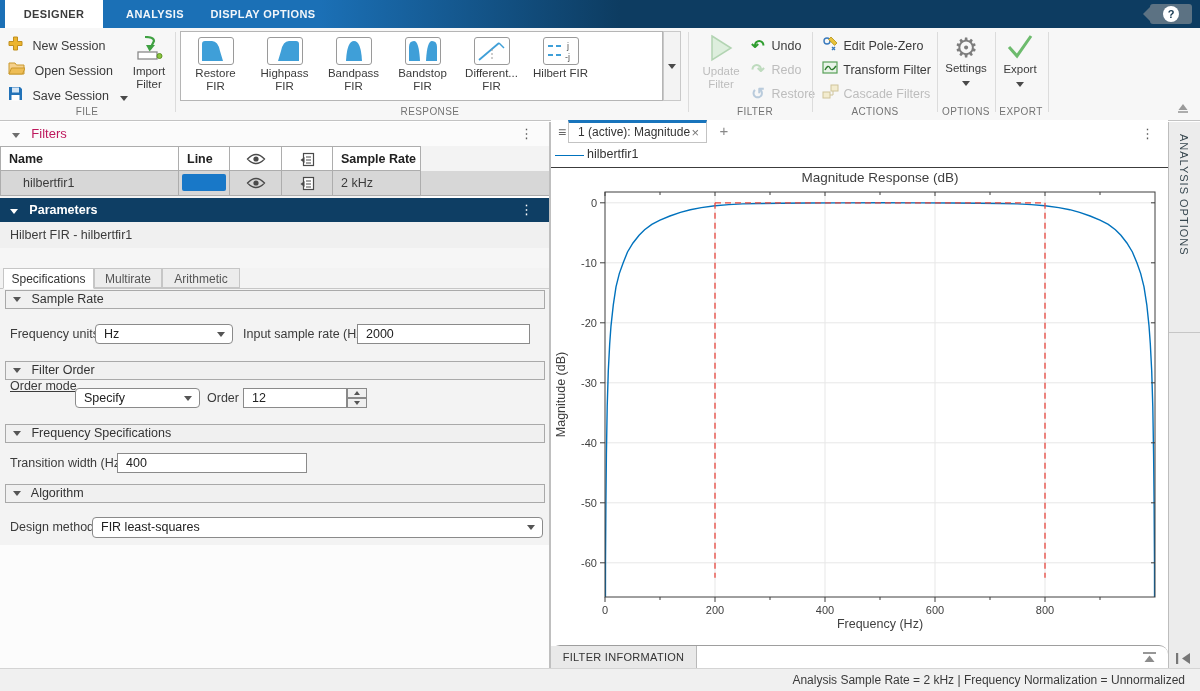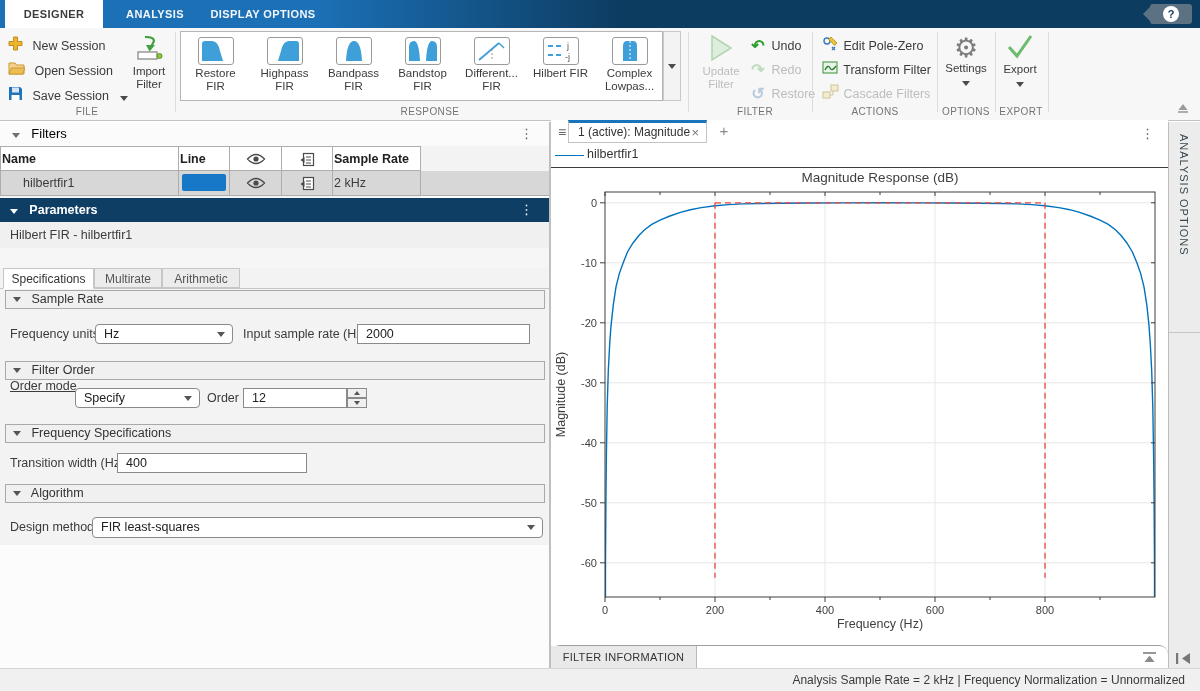--- a/index.html
+++ b/index.html
@@ -50,21 +50,21 @@
   .collapse-ribbon{position:absolute;left:1176px;top:74px;width:14px;height:12px;cursor:pointer;}
 
   
   .leftpanel{position:absolute;left:0;top:122px;width:549px;height:546px;background:#f3f3f3;overflow:hidden;}
   .paneldiv{position:absolute;left:549px;top:122px;width:2px;height:546px;background:#bfbfbf;}
   .pane-hdr{position:absolute;left:0;width:549px;height:24px;background:#fbfbfb;line-height:24px;}
   .tri-down{display:inline-block;width:0;height:0;border-left:4px solid transparent;
     border-right:4px solid transparent;border-top:5px solid #6e6e6e;margin-right:8px;}
   .dots{font-size:13px;color:#5a5a5a;letter-spacing:0;line-height:22px;}
   .tblcell{position:absolute;box-sizing:border-box;border-right:1px solid #adadad;border-top:1px solid #adadad;
-    border-bottom:1px solid #adadad;height:25px;line-height:24px;padding-left:1px;overflow:hidden;}
+    border-bottom:1px solid #adadad;height:25px;line-height:24px;padding-left:8px;overflow:hidden;}
   .tblcell.first{border-left:1px solid #adadad;}
   .hdrow .tblcell{background:#fff;font-weight:bold;font-size:12.5px;color:#222;}
   .bdrow .tblcell{background:#d7d7d7;border-top:none;font-size:12.5px;color:#3b3b3b;}
   .params-hdr{position:absolute;left:0;width:549px;height:24px;background:#0e3e64;line-height:24px;color:#fff;}
   .params-hdr .tri-down{border-top-color:#fff;}
   .ptabbar{position:absolute;left:0;top:146px;width:604px;height:21px;}
   .ptab{position:absolute;top:0;height:20px;line-height:20px;text-align:center;font-size:12px;color:#555;
     background:#ececec;border:1px solid #c6c6c6;box-sizing:border-box;cursor:default;}
   .ptab.sel{background:#fff;color:#333;border-bottom:1px solid #fff;height:21px;z-index:2;}
   .ptab-underline{position:absolute;left:0;top:166px;width:549px;height:1px;background:#c6c6c6;}
@@ -211,28 +211,20 @@
       <div class="gitem" style="left:345px;">
         <span class="gicon"><svg width="34" height="26" viewBox="0 0 34 26">
               <path d="M4 8h16" stroke="#3f9fd8" stroke-width="2" stroke-dasharray="5 3"></path>
               <path d="M4 17h16" stroke="#3f9fd8" stroke-width="2" stroke-dasharray="5 3"></path>
               <text x="23" y="11" font-size="9" fill="#555" font-family="Liberation Sans,sans-serif">j</text>
               <text x="21" y="22" font-size="9" fill="#555" font-family="Liberation Sans,sans-serif">-j</text>
             </svg></span>
         <span class="glabel">Hilbert FIR</span>
         <span class="glabel"></span>
       </div>
-      <div class="gitem" style="left:414px;">
-        <span class="gicon"><svg width="34" height="26" viewBox="0 0 34 26">
-              <path d="M10 23V8q0-5 4-5h6q4 0 4 5v15z" fill="#3f9fd8"></path>
-              <path d="M17 3v20" stroke="#fff" stroke-width="1" stroke-dasharray="2 2"></path>
-            </svg></span>
-        <span class="glabel">Complex</span>
-        <span class="glabel">Lowpas...</span>
-      </div>
     </div>
     <div class="garrow"><i class="caret"></i></div>
     <div class="rsec-label" style="left:430px;">RESPONSE</div>
     <div class="rdiv" style="left:688px;"></div>
 
     <div class="bigbtn dis" style="left:698px;top:6px;width:46px;">
       <svg width="26" height="28" viewBox="0 0 26 28">
           <path d="M4 2l19 12L4 26z" fill="#ddeedd" stroke="#b2d4b2" stroke-width="1.5"></path>
         </svg>
       <span class="glabel" style="color:#bdbdbd;">Update</span>
@@ -302,21 +294,21 @@
           <path d="M2 10h10" stroke="#9a9a9a" stroke-width="1.6"></path>
           <path d="M7 2l4.5 6h-9z" fill="#9a9a9a"></path>
         </svg>
     </div>
   </div>
 
   <div class="leftpanel">
 
     <div class="pane-hdr" style="top:0;">
       <span class="tri-down" style="margin-left:12px;"></span>
-      <span style="font-size:13px;color:#000000;">Filters</span>
+      <span style="font-size:13px;color:#be185d;">Filters</span>
       <span class="dots" style="position:absolute;right:16px;top:1px;">⋮</span>
     </div>
 
     <div class="hdrow">
       <div class="tblcell first" style="left:0;top:24px;width:179px;">Name</div>
       <div class="tblcell" style="left:179px;top:24px;width:51px;">Line</div>
       <div class="tblcell" style="left:230px;top:24px;width:52px;text-align:center;padding-left:0;">
         <svg width="20" height="12" viewBox="0 0 20 12" style="margin-top:6px;">
             <path d="M1.5 6Q10 -3 18.5 6 10 15 1.5 6Z" fill="none" stroke="#4a4a4a" stroke-width="1.3"></path>
             <circle cx="10" cy="6" r="2.6" fill="#4a4a4a"></circle>

